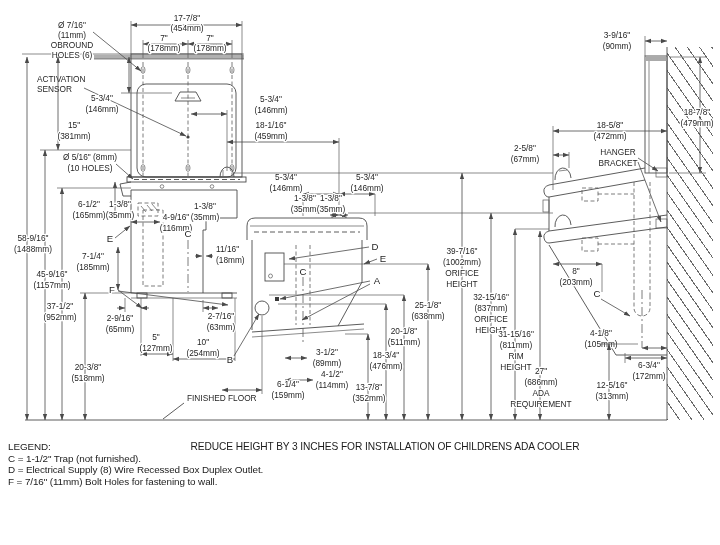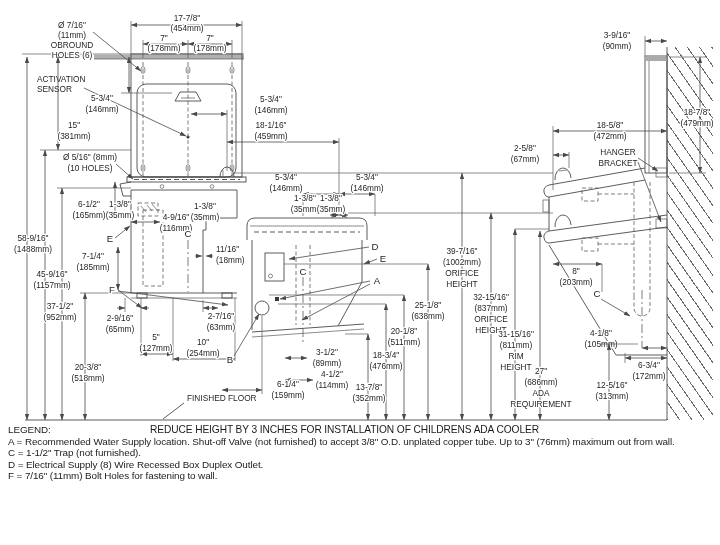--- a/index.html
+++ b/index.html
@@ -10,25 +10,25 @@
            text-anchor:middle;paint-order:stroke;stroke:#fff;stroke-width:2.6px;stroke-linejoin:round;}
   svg text.mk{font-size:9.6px;}
   svg text.st{text-anchor:start;}
   .ln{stroke:#4a4a4a;stroke-width:0.9;fill:none;}
   .thin{stroke:#5a5a5a;stroke-width:0.7;fill:none;}
   .dash{stroke:#5a5a5a;stroke-width:0.8;fill:none;stroke-dasharray:4 2.5;}
   .cdash{stroke:#5a5a5a;stroke-width:0.8;fill:none;stroke-dasharray:9 3 2 3;}
   .dim{stroke:#4a4a4a;stroke-width:0.8;fill:none;}
   #hatch-band{position:absolute;left:667px;top:47px;width:46px;height:373px;
       background:repeating-linear-gradient(55deg,#6a6a6a 0 1px,transparent 1px 10px);}
-  #legend{position:absolute;left:0;top:423px;width:720px;color:#1b1b1b;
+  #legend{position:absolute;left:0;top:440px;width:720px;color:#1b1b1b;
           font-size:9.9px;letter-spacing:-0.1px;}
   #legend .head{position:relative;height:13px;}
   #legend .head .lg{position:absolute;left:8px;top:1px;}
-  #legend .head .notice{position:absolute;left:150px;top:1px;width:470px;font-size:10.2px;}
+  #legend .head .notice{position:absolute;left:150px;top:1px;width:470px;text-align:center;font-size:10.2px;}
   #legend .ll{margin-left:8px;line-height:11.3px;white-space:nowrap;}
   #legend .note{margin-left:8px;line-height:11.3px;width:707px;}
 </style>
 </head>
 <body>
 
 <div id="page">
 
   <div id="hatch-band"></div>
 
@@ -380,19 +380,18 @@
       <text x="612" y="388">12-5/16"</text>
       <text x="612" y="399">(313mm)</text>
     </g>
   </svg>
 
   <div id="legend">
     <div class="head">
       <span class="lg">LEGEND:</span>
       <span class="notice">REDUCE HEIGHT BY 3 INCHES FOR INSTALLATION OF CHILDRENS ADA COOLER</span>
     </div>
-    <div class="ll">A = Recommended Water Supply location. Shut-off Valve (not furnished) to accept 3/8" O.D. unplated copper tube. Up to 3" (76mm) maximum out from wall.</div>
     <div class="ll">C = 1-1/2" Trap (not furnished).</div>
     <div class="ll">D = Electrical Supply (8) Wire Recessed Box Duplex Outlet.</div>
     <div class="ll">F = 7/16" (11mm) Bolt Holes for fastening to wall.</div>
   </div>
 
 </div>
 
 </body></html>

